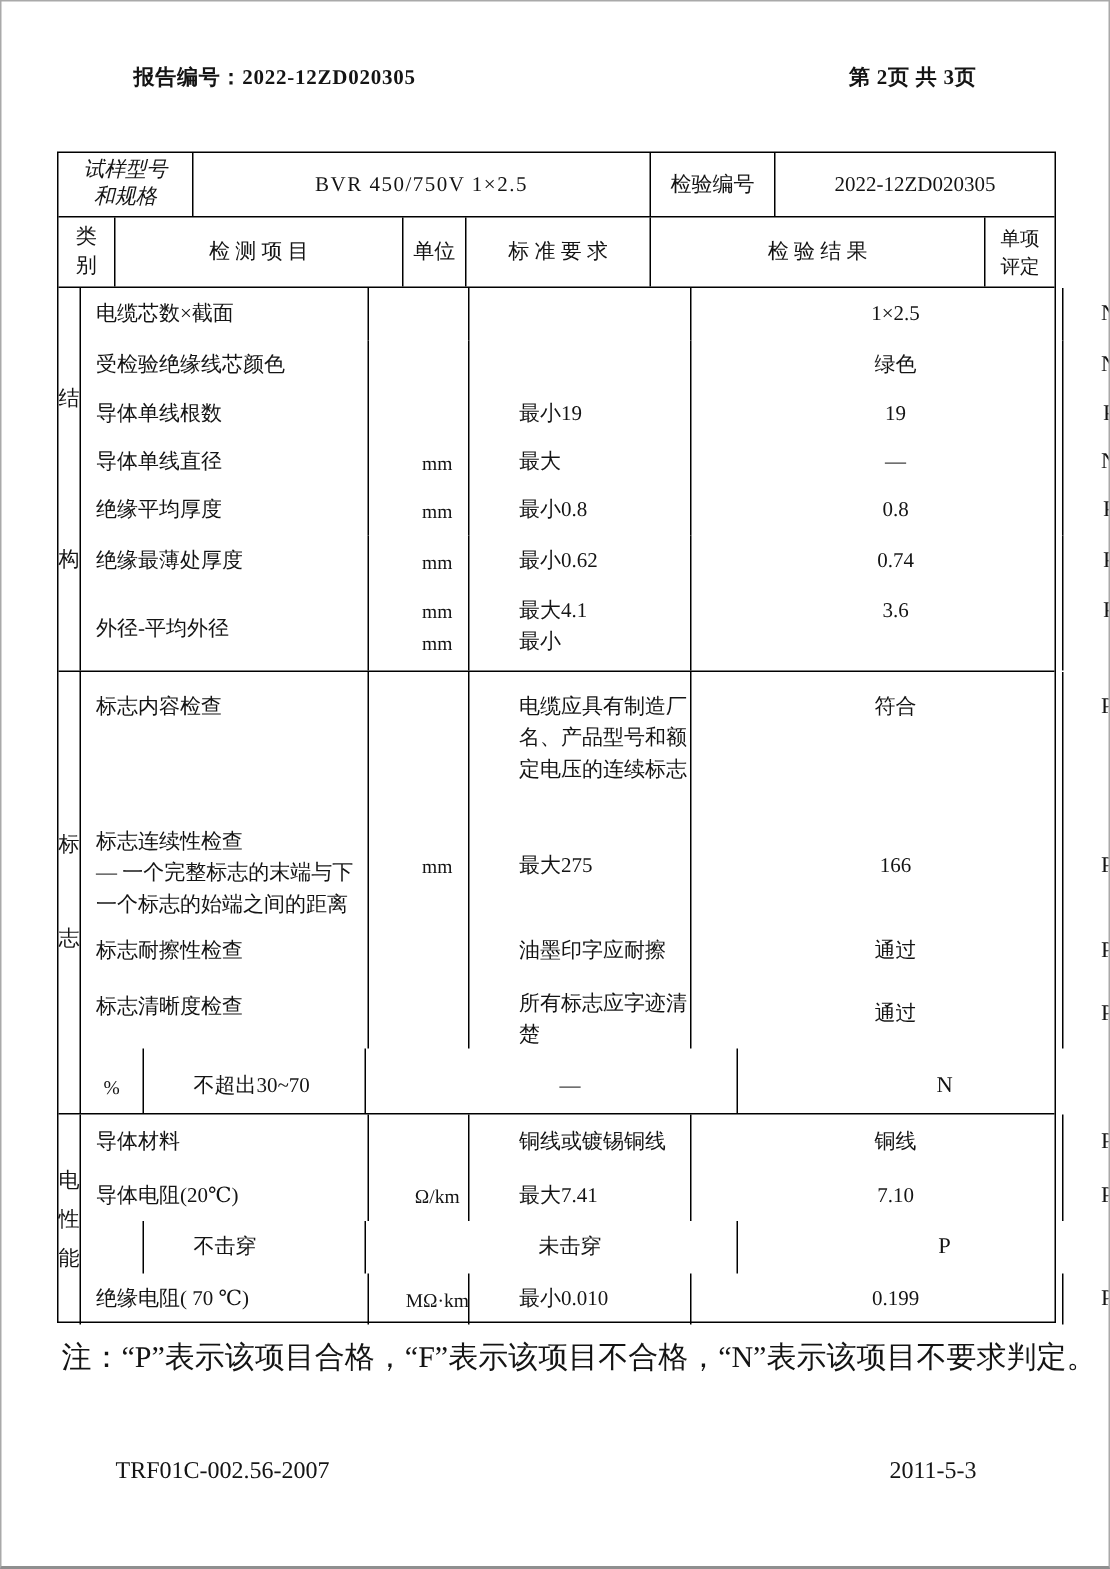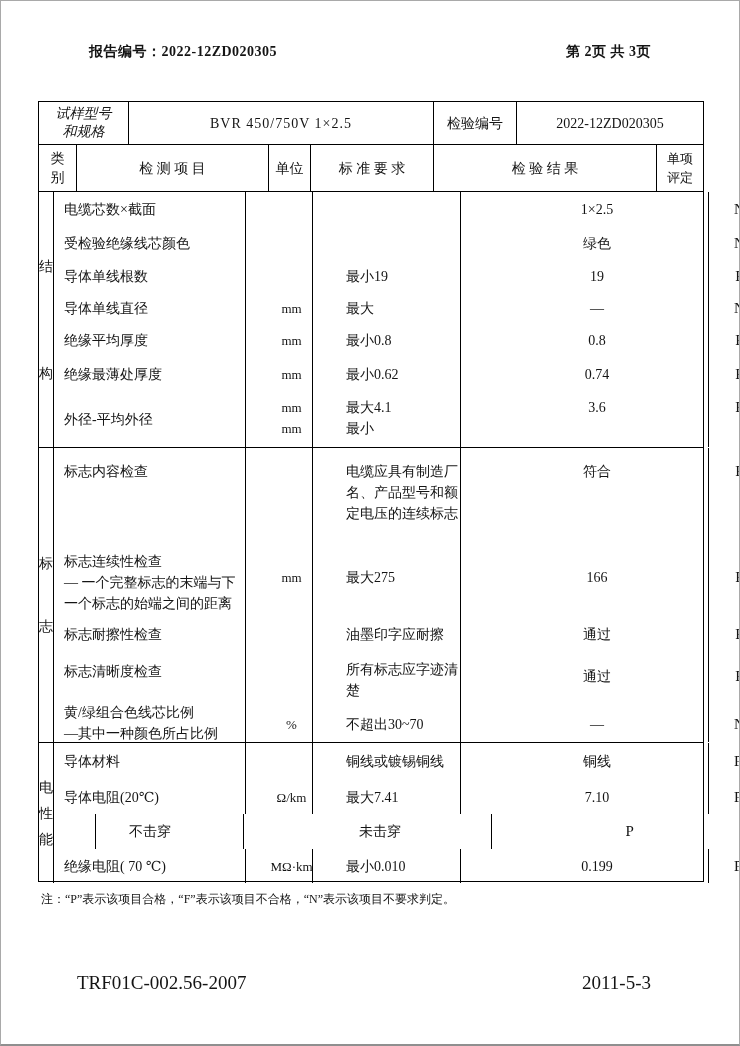--- a/index.html
+++ b/index.html
@@ -64,24 +64,24 @@
   
   .r-mark1 .cell{align-items:flex-start;padding-top:13px;}
   .r-mark2 .ci{align-items:flex-start;padding-top:3px;}
   .r-mark2 .cu,.r-mark2 .cr,.r-mark2 .cs,.r-mark2 .cv{align-items:flex-start;padding-top:19px;}
   .r-mark4 .ci{align-items:flex-start;padding-top:7px;}
   .r-mark4 .cr{align-items:flex-start;padding-top:5px;}
   .r-mark5 .ci{align-items:flex-start;padding-top:3px;}
   .r-mark5 .cu,.r-mark5 .cr,.r-mark5 .cs,.r-mark5 .cv{align-items:flex-end;padding-bottom:7px;}
   .r-waijing .cu,.r-waijing .cr,.r-waijing .cs,.r-waijing .cv{align-items:flex-start;padding-top:5px;}
   
-  .note{position:absolute;left:40px;top:890px;font-size:12px;}
+  .note{position:absolute;left:40px;top:890px;font-size:20px;}
   .footer{
     position:absolute;left:76px;right:88px;top:971px;
-    display:flex;justify-content:space-between;font-size:19px;
+    display:flex;justify-content:space-between;font-size:16px;
   }
 </style>
 </head>
 <body>
 
 <div class="page">
 
   <div class="hdr">
     <span>报告编号：2022-12ZD020305</span>
     <span>第 2页 共 3页</span>
@@ -197,22 +197,20 @@
           <div class="cell cv">P</div>
         </div>
         <div class="trow r-mark4" style="height:45px">
           <div class="cell ci brd">标志清晰度检查</div>
           <div class="cell cu brd"></div>
           <div class="cell cr brd">所有标志应字迹清楚</div>
           <div class="cell cs brd">通过</div>
           <div class="cell cv">P</div>
         </div>
         <div class="trow r-mark5" style="height:43px">
-          <div class="cell ci brd">黄/绿组合色线芯比例
-—其中一种颜色所占比例</div>
           <div class="cell cu brd">%</div>
           <div class="cell cr brd">不超出30~70</div>
           <div class="cell cs brd">—</div>
           <div class="cell cv">N</div>
         </div>
       </div>
     </div>
 
     <div class="section" style="height:141px">
       <div class="cat gap-sm">

